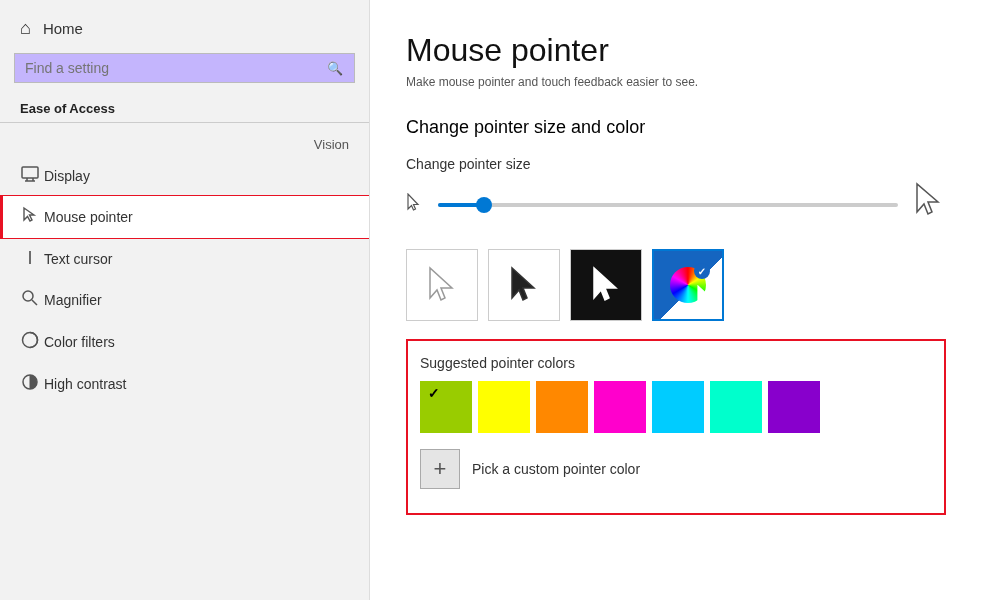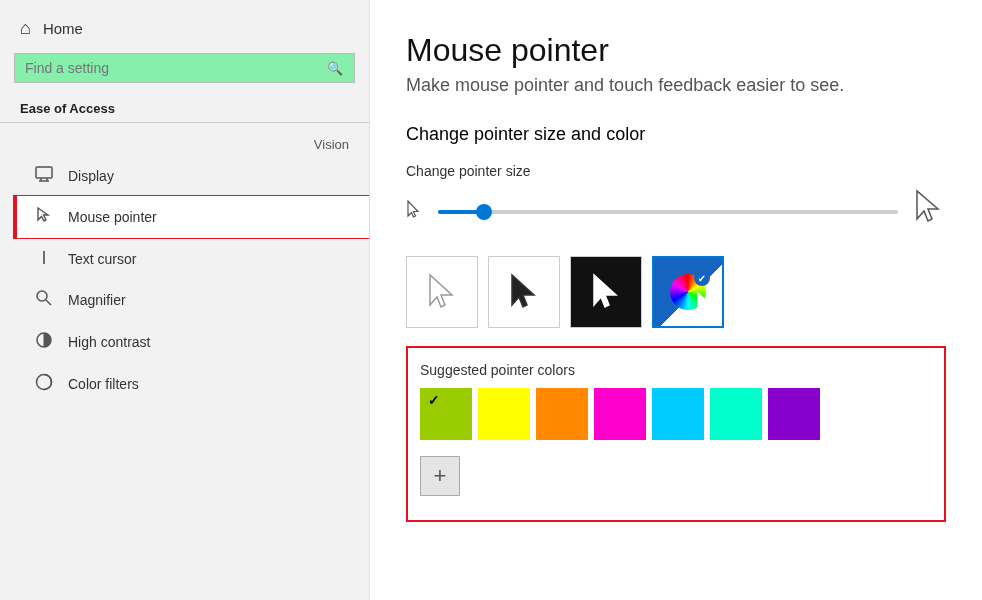--- a/index.html
+++ b/index.html
@@ -28,21 +28,21 @@
       color: #333;
     }
     .sidebar-home-label {
       font-size: 15px;
       color: #333;
     }
     .sidebar-search {
       margin: 0 14px 10px 14px;
       display: flex;
       align-items: center;
-      background: #86efac;
+      background: #c4b5fd;
       border: 1px solid #bbb;
       padding: 6px 10px;
       gap: 8px;
     }
     .sidebar-search input {
       border: none;
       outline: none;
       background: transparent;
       font-size: 14px;
       color: #555;
@@ -68,25 +68,24 @@
     .sidebar-group-title {
       font-size: 13px;
       color: #555;
       padding: 8px 20px 4px 20px;
       text-align: right;
     }
     .sidebar-item {
       display: flex;
       align-items: center;
       padding: 10px 20px;
-      gap: 14px;
+      gap: 4px;
       cursor: pointer;
       font-size: 14px;
       color: #333;
-      margin-left: 14px;
     }
     .sidebar-item.active {
       background: #fff;
       border-left: 3px solid #e81123;
       padding-left: 17px;
       outline: 1px solid #e81123;
     }
     .sidebar-item-icon {
       font-size: 16px;
       min-width: 20px;
@@ -100,21 +99,21 @@
       background: #fff;
       overflow-y: auto;
     }
     .main-title {
       font-size: 32px;
       font-weight: 300;
       color: #111;
       margin-bottom: 6px;
     }
     .main-subtitle {
-      font-size: 18px;
+      font-size: 12px;
       color: #555;
       margin-bottom: 28px;
     }
     .section-heading {
       font-size: 18px;
       font-weight: 400;
       color: #000000;
       margin-bottom: 18px;
     }
     .sub-label {
@@ -317,36 +316,36 @@
         <circle cx="7" cy="7" r="5" stroke="#555" stroke-width="1.5" fill="none"></circle>
         <line x1="11" y1="11" x2="16" y2="16" stroke="#555" stroke-width="1.5"></line>
       </svg>
     </span>
     <span>Magnifier</span>
   </div>
 
   <div class="sidebar-item">
     <span class="sidebar-item-icon">
       <svg width="18" height="18" viewBox="0 0 18 18" fill="none">
+        <circle cx="9" cy="9" r="7.5" stroke="#555" stroke-width="1.5" fill="none"></circle>
+        <path d="M9 1.5 A7.5 7.5 0 0 1 9 16.5" stroke="#555" stroke-width="1.5"></path>
+      </svg>
+    </span>
+    <span>Color filters</span>
+  </div>
+
+  <div class="sidebar-item">
+    <span class="sidebar-item-icon">
+      <svg width="18" height="18" viewBox="0 0 18 18" fill="none">
         <circle cx="9" cy="9" r="7" stroke="#555" stroke-width="1.5" fill="none"></circle>
         <path d="M9 2 A7 7 0 0 1 9 16 Z" fill="#555"></path>
         <line x1="9" y1="2" x2="9" y2="16" stroke="#555" stroke-width="1"></line>
       </svg>
     </span>
     <span>High contrast</span>
-  </div>
-
-  <div class="sidebar-item">
-    <span class="sidebar-item-icon">
-      <svg width="18" height="18" viewBox="0 0 18 18" fill="none">
-        <circle cx="9" cy="9" r="7.5" stroke="#555" stroke-width="1.5" fill="none"></circle>
-        <path d="M9 1.5 A7.5 7.5 0 0 1 9 16.5" stroke="#555" stroke-width="1.5"></path>
-      </svg>
-    </span>
-    <span>Color filters</span>
   </div>
 
 </div>
 
 <div class="main">
 
   <h1 class="main-title">Mouse pointer</h1>
   <p class="main-subtitle">Make mouse pointer and touch feedback easier to see.</p>
 
   <h2 class="section-heading">Change pointer size and color</h2>
@@ -413,16 +412,17 @@
       <div class="swatch" style="background:#ffff00;"></div>
       <div class="swatch" style="background:#ff8800;"></div>
       <div class="swatch" style="background:#ff00cc;"></div>
       <div class="swatch" style="background:#00ccff;"></div>
       <div class="swatch" style="background:#00ffcc;"></div>
       <div class="swatch" style="background:#8800cc;"></div>
     </div>
 
     <div class="custom-color-row">
       <div class="plus-box">+</div>
+      <span class="custom-color-label">Pick a custom pointer color</span>
     </div>
   </div>
 
 </div>
 
 </body></html>

